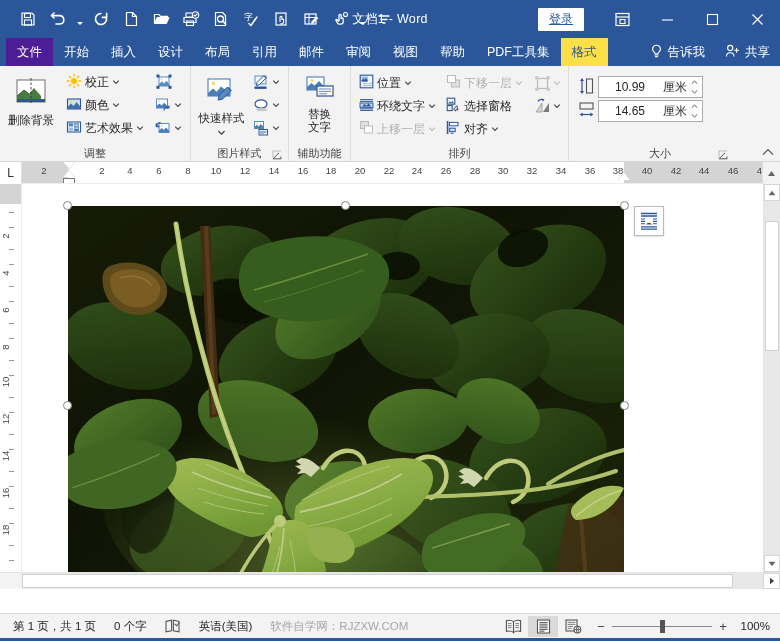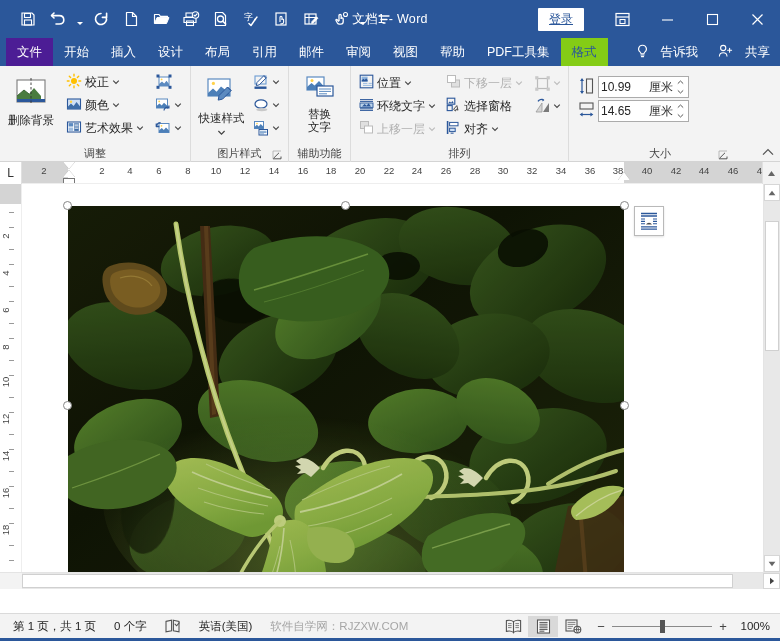--- a/index.html
+++ b/index.html
@@ -48,24 +48,24 @@
 
   
   .tabstrip {
     height: 28px; background: #2b579a; display: flex; align-items: stretch;
     flex: 0 0 28px; padding-left: 6px; position: relative;
   }
   .tab {
     padding: 0 11px; display: flex; align-items: center; color: #fff;
     font-size: 12.5px; cursor: pointer; white-space: nowrap;
   }
-  .tab.active { background: #84cc16; color: #2b579a; }
+  .tab.active { background: #fde047; color: #2b579a; }
   .tab-file { background: #4c1d95; }
   .tab-right { margin-left: auto; display: flex; }
-  .tab-icon-txt { display: flex; align-items: center; gap: 12px; padding: 0 10px; color: #fff; cursor: pointer; font-size: 12.5px; }
+  .tab-icon-txt { display: flex; align-items: center; gap: 5px; padding: 0 10px; color: #fff; cursor: pointer; font-size: 12.5px; }
 
   
   .ribbon {
     height: 96px; flex: 0 0 96px; background: #f3f3f3;
     border-bottom: 1px solid #d4d4d4; display: flex; position: relative;
   }
   .rgroup { display: flex; flex-direction: column; position: relative; padding: 3px 0 0 0; height: 96px; }
   .rgroup + .rgroup { border-left: 1px solid #dcdcdc; }
   .rgroup-body { flex: 1; display: flex; align-items: flex-start; padding: 2px 5px 0 5px; }
   .rgroup-label {
@@ -93,21 +93,21 @@
   .smallbtn.disabled .lbl { color: #b0b0b0; }
   .smallbtn.disabled { cursor: default; }
   .iconbtn {
     width: 26px; height: 22px; display: flex; align-items: center; justify-content: center;
     cursor: pointer; border-radius: 2px;
   }
   .iconbtn.wide { width: 34px; gap: 2px; }
 
   .sizefield {
     display: flex; align-items: center; height: 22px; border: 1px solid #ababab;
-    background: #fff; width: 91px; padding: 0 2px 0 2px;
+    background: #fff; width: 105px; padding: 0 2px 0 16px;
   }
   .sizefield .val { font-size: 12px; color: #262626; flex: 1; }
   .sizefield .unit { font-size: 12px; color: #262626; margin-right: 2px; }
   .spin { display: flex; flex-direction: column; width: 11px; }
   .spin div {
     height: 9px; display: flex; align-items: center; justify-content: center; cursor: pointer;
   }
   .sprow { display: flex; align-items: center; gap: 3px; margin-bottom: 2px; }
 
   .collapse-ribbon {

